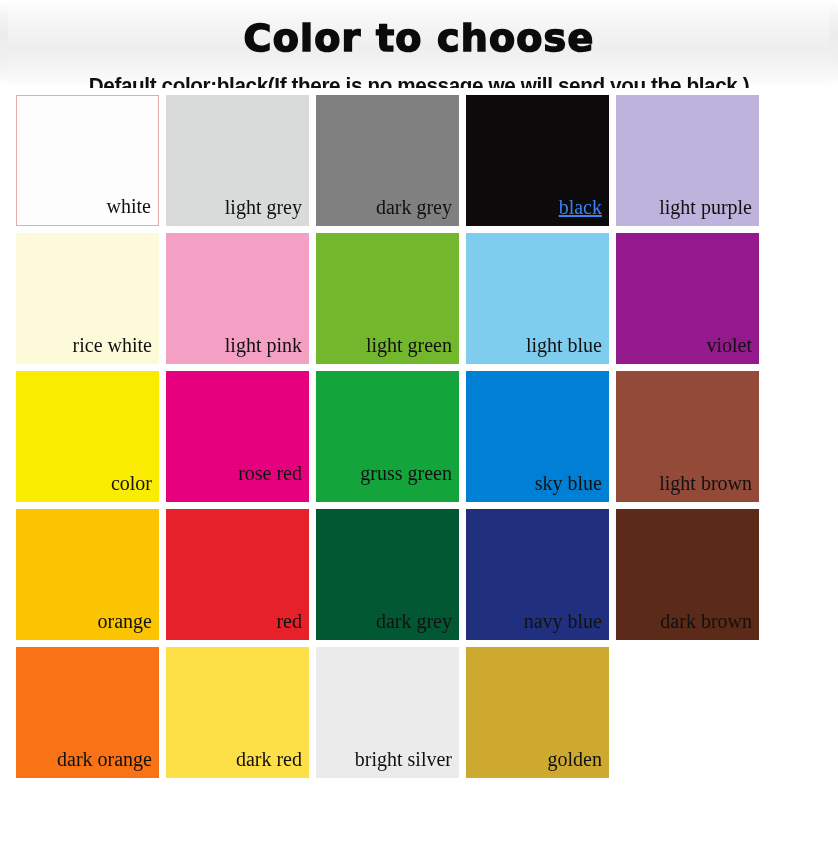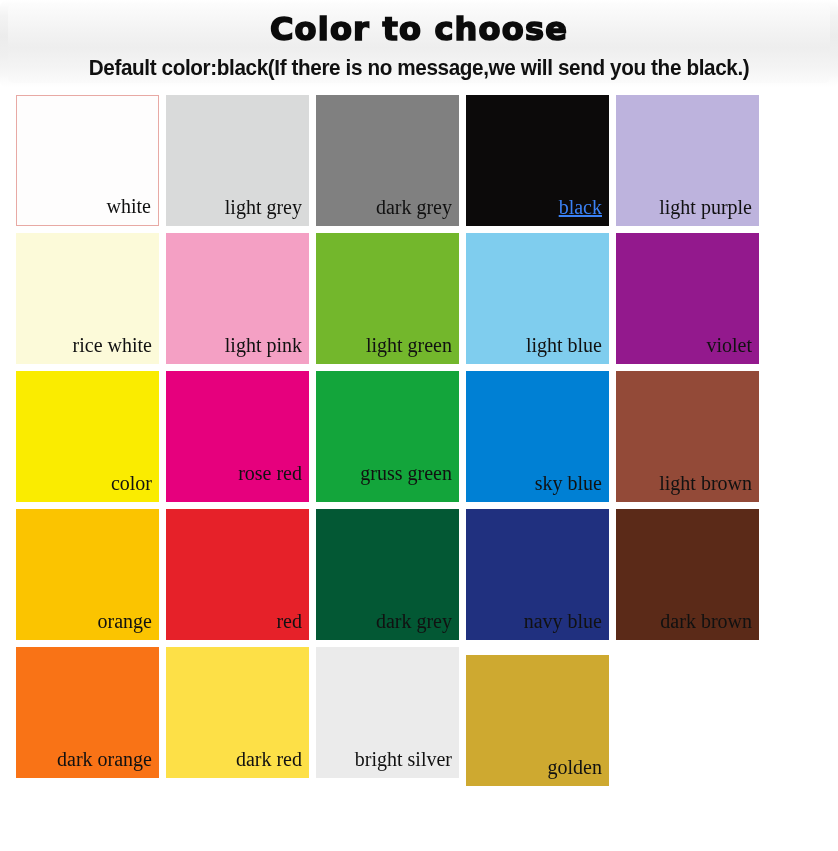--- a/index.html
+++ b/index.html
@@ -48,25 +48,25 @@
                 #fbfbfb 100%);
   }
   #banner-text {
     position: absolute;
     left: 0;
     right: 0;
     top: 0;
     text-align: center;
   }
   #title {
-    margin: 3px;
+    margin: 12px;
     padding: 6px 0 0 0;
     font-family: "DejaVu Sans", sans-serif;
     font-weight: bold;
-    font-size: 32px;
+    font-size: 38px;
     line-height: 40px;
     letter-spacing: 1.2px;
     color: #0b0b0b;
     -webkit-text-stroke: 1.6px #0b0b0b;
     text-rendering: optimizeLegibility;
   }
   #subtitle {
     margin: 0;
     padding: 3px 0 0 0;
     font-family: "Liberation Sans", sans-serif;
@@ -194,16 +194,16 @@
     </div>
     <div class="swatch" style="background: #f97316;">
       <span class="swatch-label">dark orange</span>
     </div>
     <div class="swatch" style="background: #fde047;">
       <span class="swatch-label">dark red</span>
     </div>
     <div class="swatch" style="background: rgb(235, 235, 235);">
       <span class="swatch-label">bright silver</span>
     </div>
-    <div class="swatch" style="background: rgb(206, 169, 48); margin-top: 8px;">
+    <div class="swatch" style="background: rgb(206, 169, 48);">
       <span class="swatch-label">golden</span>
     </div>
   </div>
 
 </body></html>

